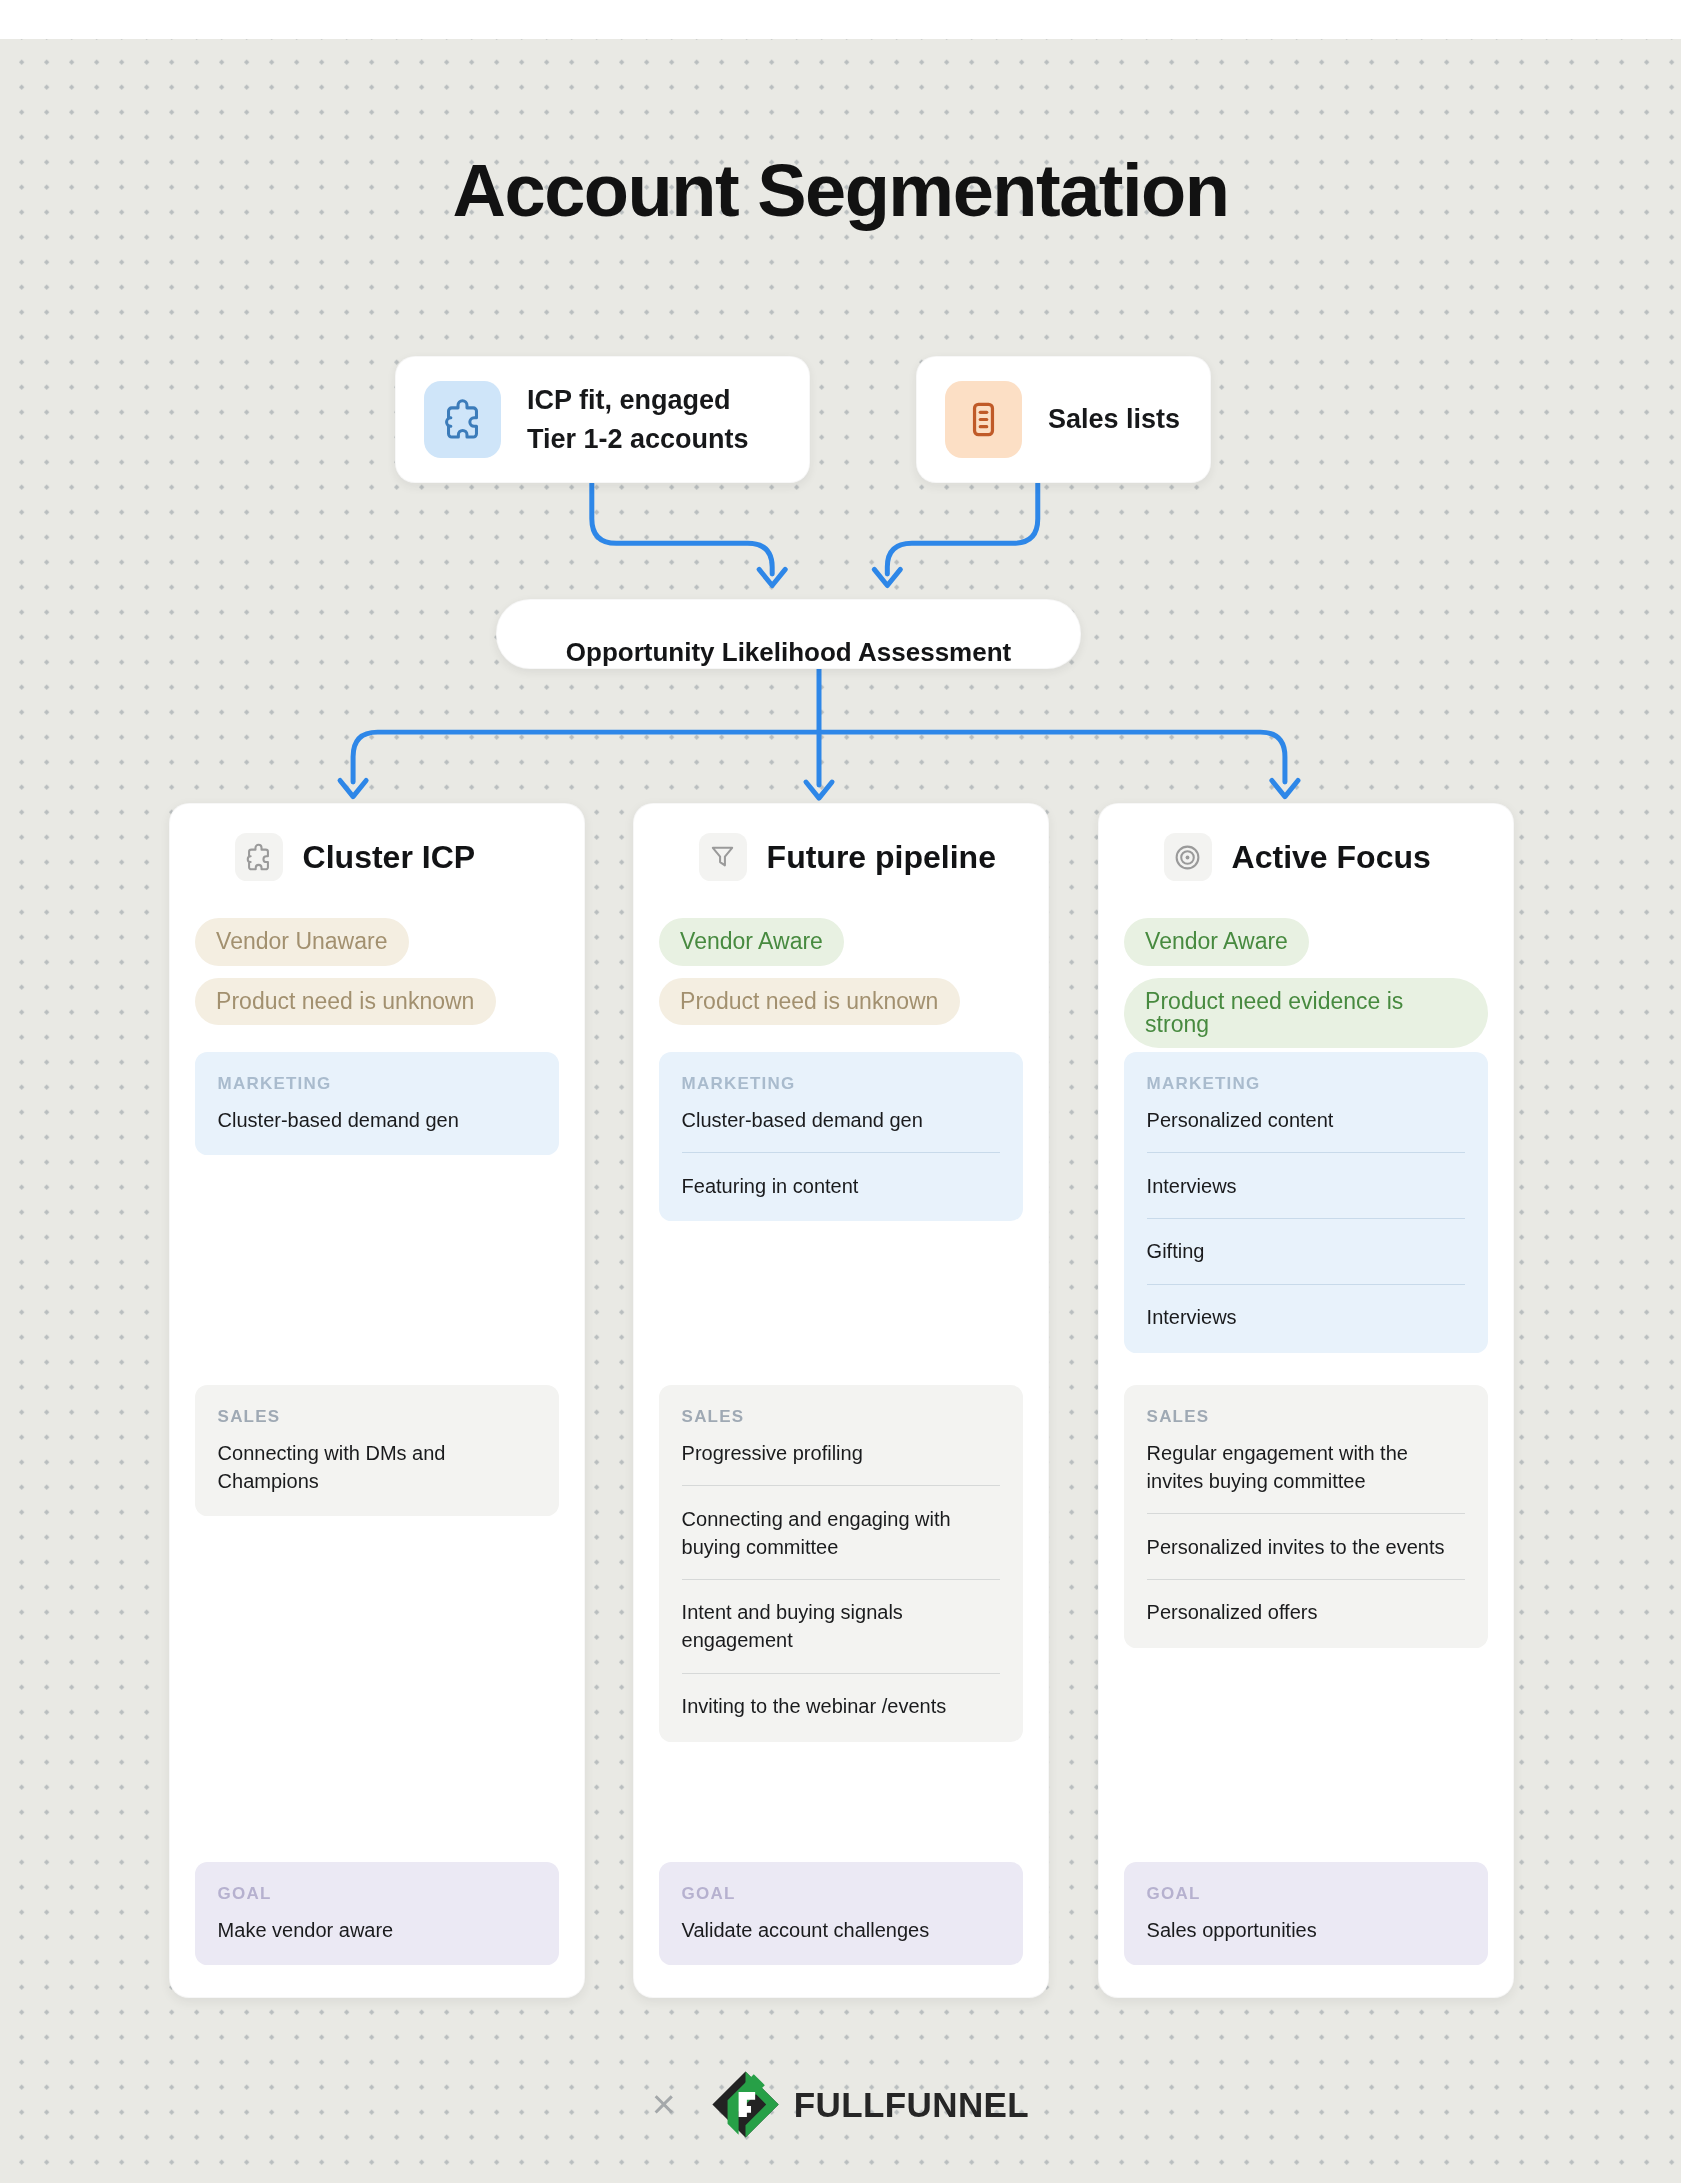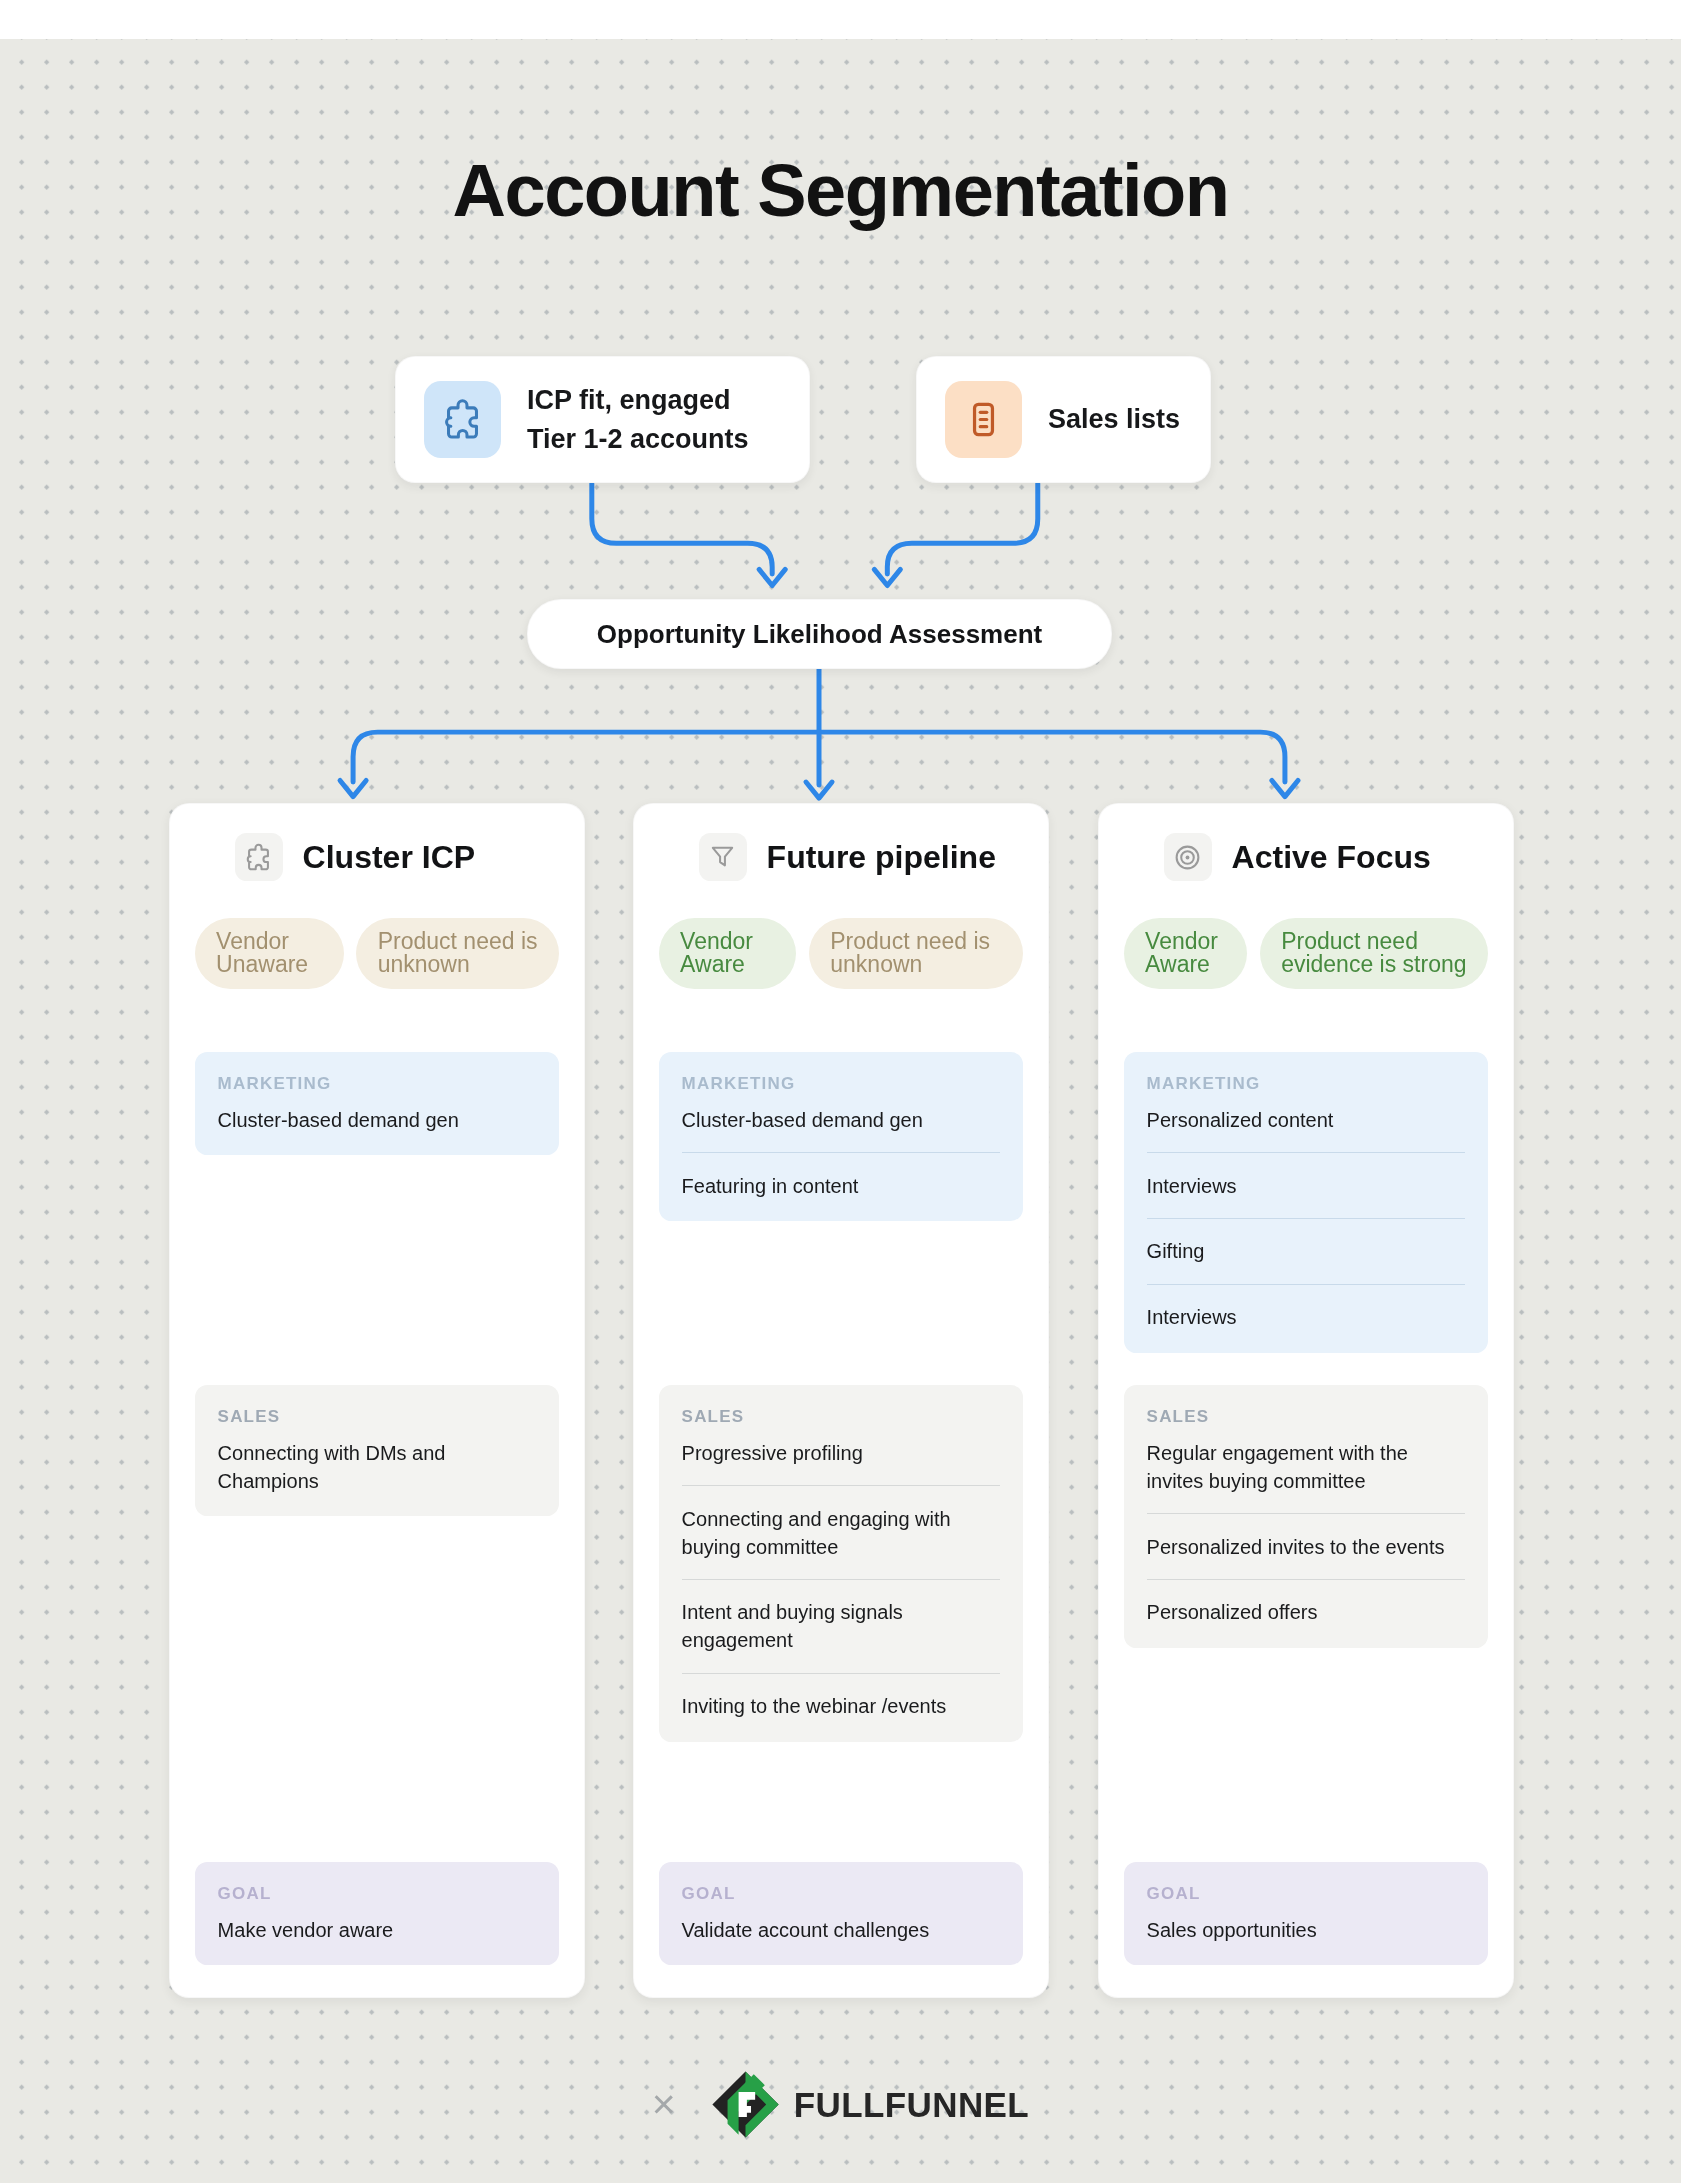--- a/index.html
+++ b/index.html
@@ -25,35 +25,35 @@
   }
   .src-a{left:395px;width:415px;}
   .src-b{left:916px;width:295px;}
   .icon-tile{display:flex;align-items:center;justify-content:center;flex:none;}
   .tile-big{width:77px;height:77px;border-radius:17px;}
   .tile-blue{background:var(--icp-icon-bg,#cfe5f9);}
   .tile-orange{background:var(--sales-lists-icon-bg,#fcdfc5);}
   .src-label{font-size:27px;font-weight:700;color:#17181a;line-height:1.42;white-space:pre-line;}
   
   .pill{
-    position:absolute;left:527px;top:560px;width:583px;height:68px;border-radius:34px;background:#fff;
-    display:flex;align-items:center;justify-content:center;
+    position:absolute;left:496px;top:560px;width:583px;height:68px;border-radius:34px;background:#fff;
+    display:flex;align-items:flex-end;justify-content:center;
     box-shadow:0 3.1px 9.2px rgba(40,40,40,.08);border:0.8px solid rgba(0,0,0,.03);
   }
   .pill span{font-size:26px;font-weight:700;color:#141517;}
   
   .card{
     position:absolute;top:764px;width:416px;height:1195px;background:#fff;border-radius:20px;
     box-shadow:0 3.1px 10.7px rgba(40,40,40,.07);border:0.8px solid rgba(0,0,0,.03);box-sizing:border-box;
   }
   .col-1{left:169px;} .col-2{left:633px;} .col-3{left:1098px;}
   .col-head{position:absolute;top:29px;left:24.6px;right:24.6px;display:flex;align-items:center;gap:20px;padding-left:40px;}
   .tile-sm{width:48px;height:48px;border-radius:11.5px;background:#f3f3f1;}
   .col-title{font-size:32px;font-weight:700;color:#121315;margin:0;}
-  .badges{position:absolute;top:114px;left:24.6px;right:24.6px;display:flex;flex-direction:row;align-items:flex-start;gap:12.3px;}
+  .badges{position:absolute;top:114px;left:24.6px;right:24.6px;display:flex;flex-direction:column;align-items:flex-start;gap:12.3px;}
   .badge{font-size:23px;padding:12.3px 21.5px;border-radius:767px;line-height:1;}
   .badge-beige{background:var(--badge-beige-bg,#f4eee1);color:var(--badge-beige-text,#a2906f);}
   .badge-green{background:var(--badge-green-bg,#e8f1e2);color:var(--badge-green-text,#478a3f);}
   .sec{position:absolute;left:24.6px;right:24.6px;border-radius:12.3px;padding:21.5px 23px;box-sizing:border-box;}
   .sec-marketing{top:248px;background:var(--marketing-bg,#e8f2fb);}
   .sec-sales{top:581px;background:var(--sales-bg,#f3f3f1);}
   .sec-goal{top:1058px;background:var(--goal-bg,#ebe9f4);}
   .sec-label{font-size:17px;font-weight:700;letter-spacing:1.2px;margin-bottom:12.3px;}
   .sec-marketing .sec-label{color:#a9bbcd;}
   .sec-sales .sec-label{color:#9fa9b4;}

